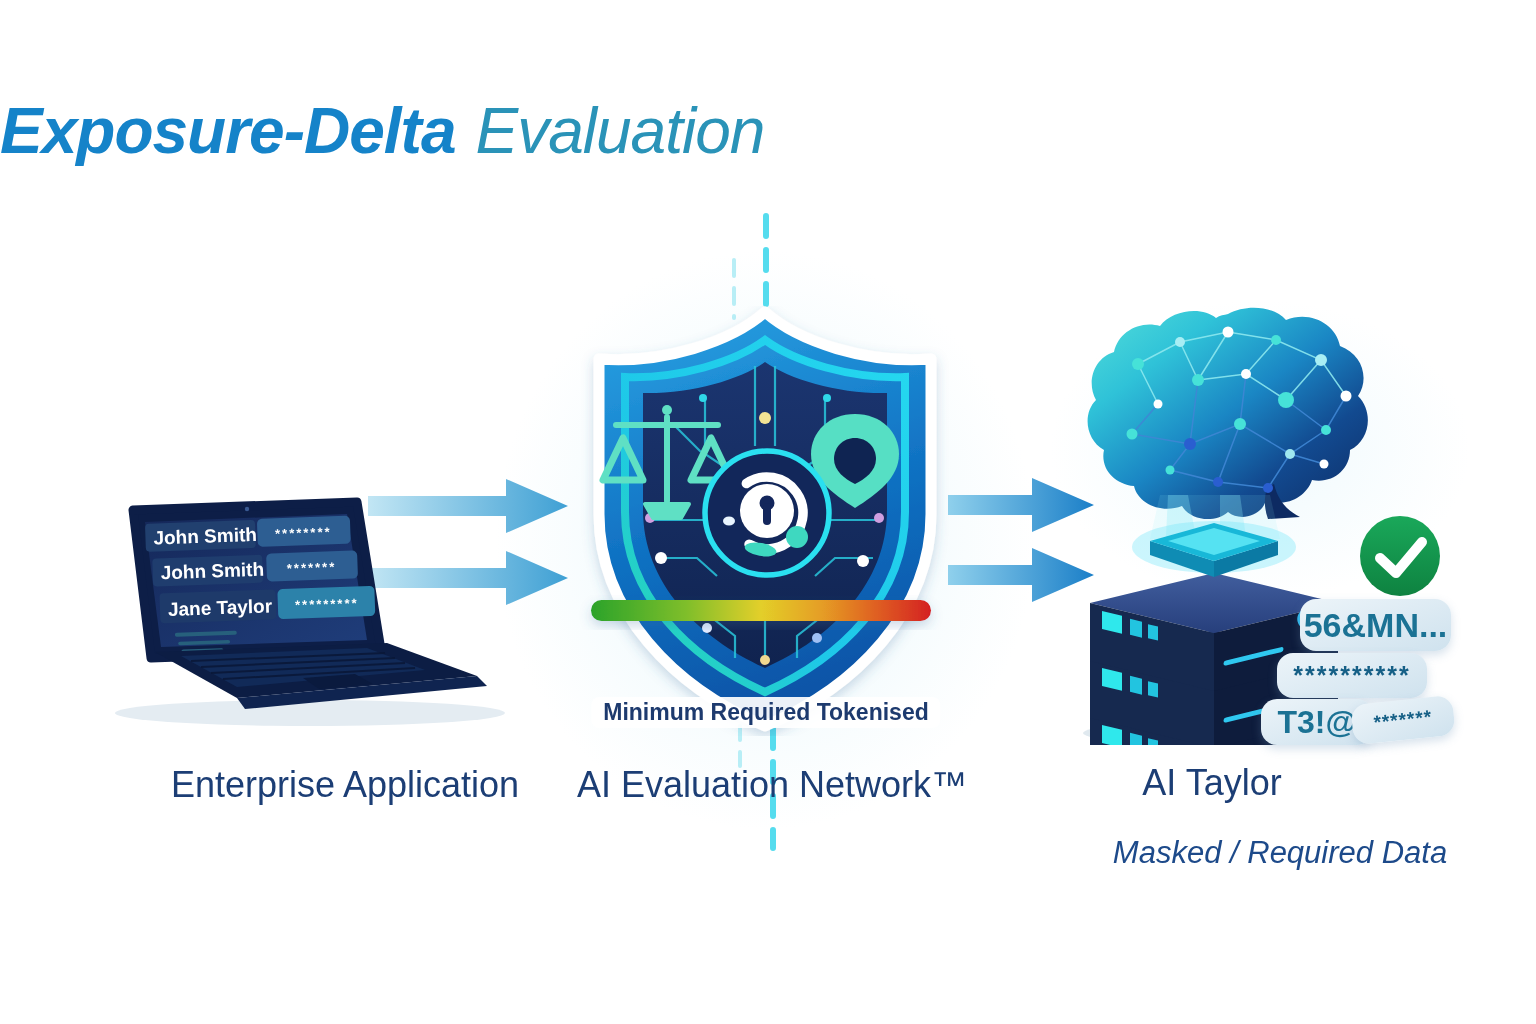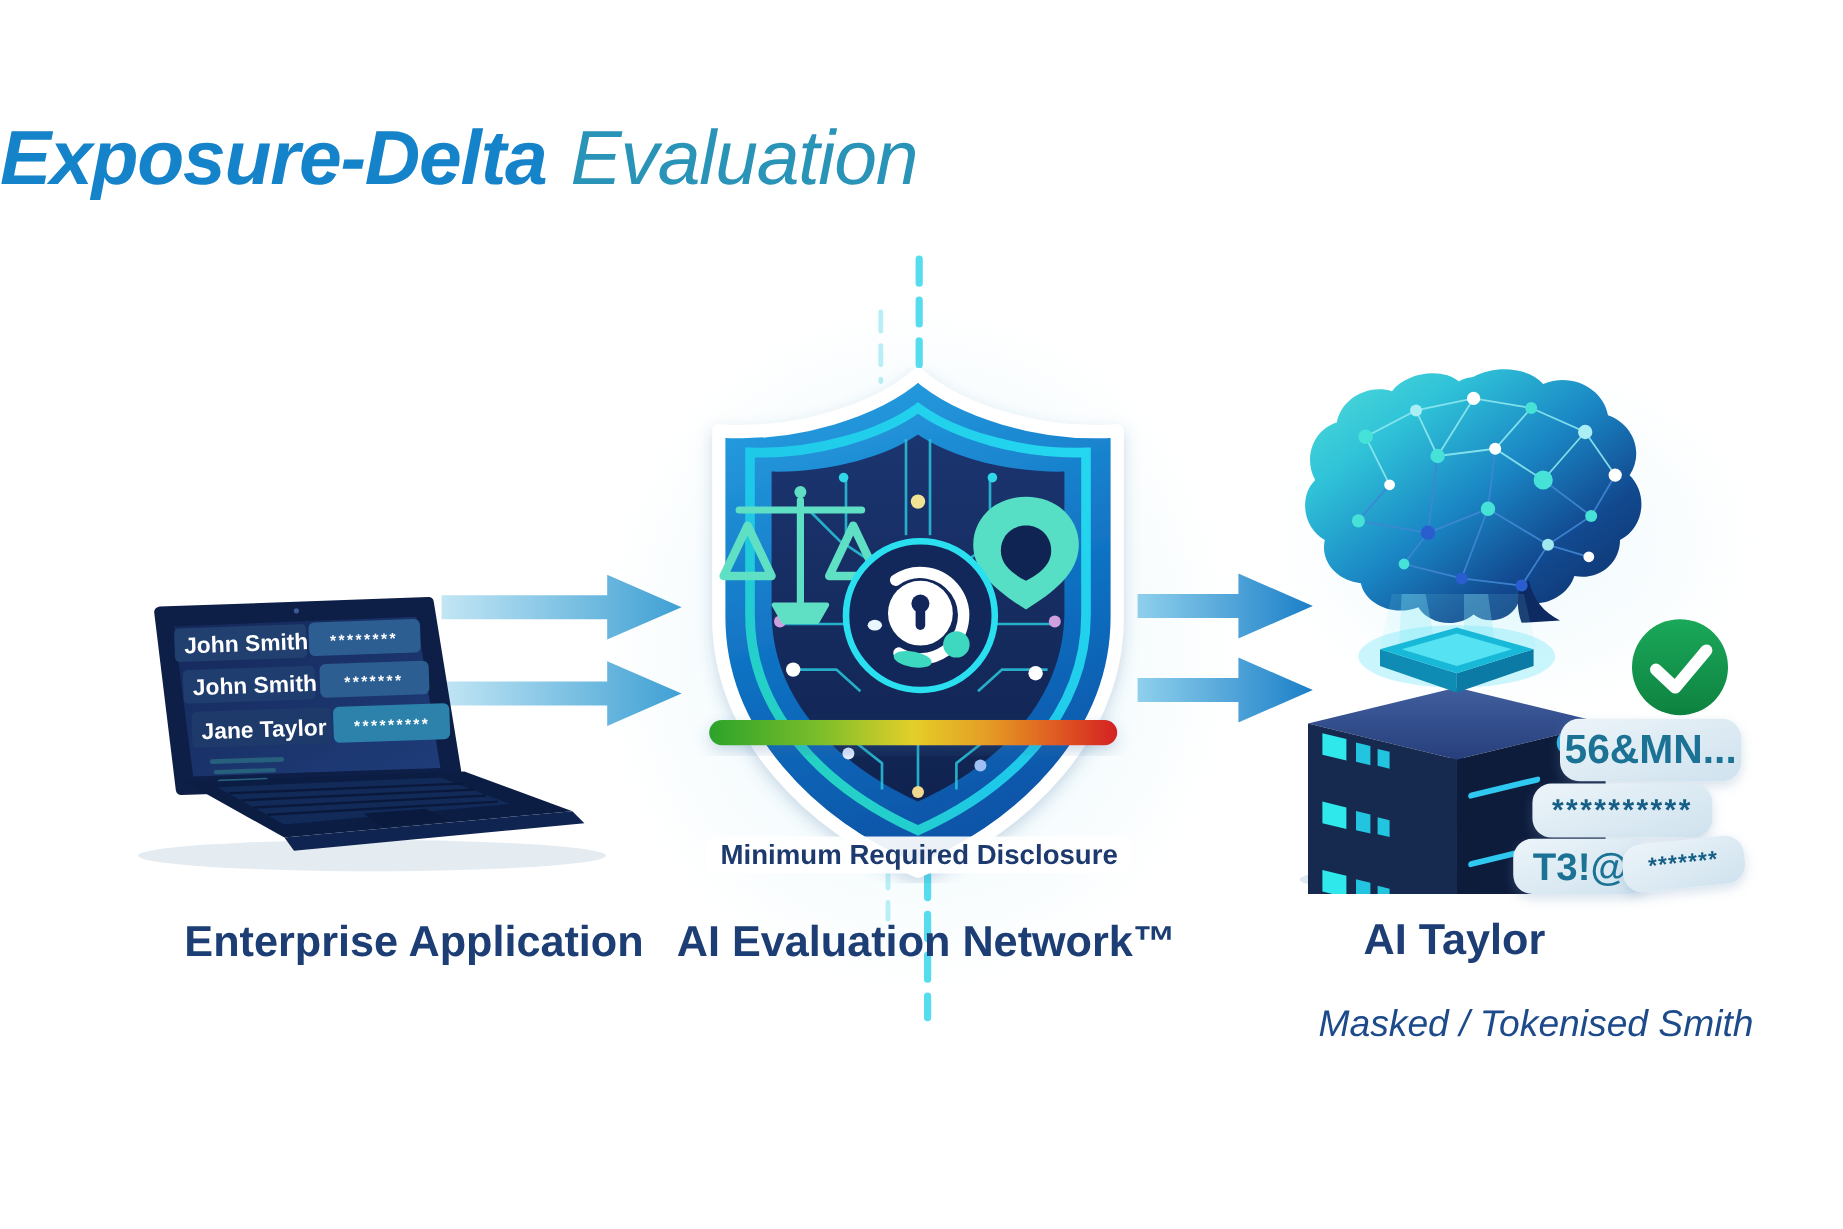--- a/index.html
+++ b/index.html
@@ -16,21 +16,21 @@
   }
   .glow2{
     left:1050px;top:300px;width:420px;height:300px;border-radius:50%;
     background:radial-gradient(closest-side,rgba(210,240,250,0.35),rgba(255,255,255,0));
   }
   
   .title{left:0;top:94px;width:1536px;text-align:left;font-size:64px;letter-spacing:-1px;white-space:nowrap;}
   .title .em{font-style:italic;font-weight:700;color:#1583c9;}
   .title .sec{font-style:italic;font-weight:400;color:#2a93b8;margin-left:20px;}
   
-  .lbl{transform:translateX(-50%);font-weight:700;font-size:36px;color:#1c3e75;white-space:nowrap;}
+  .lbl{transform:translateX(-50%);font-weight:400;font-size:36px;color:#1c3e75;white-space:nowrap;}
   .lbl-enterprise{left:345px;top:764px;}
   .lbl-network{left:772px;top:764px;}
   .lbl-aimodel{left:1212px;top:762px;}
   .lbl-masked{left:1280px;top:835px;transform:translateX(-50%);font-style:italic;font-weight:500;font-size:31px;color:#1d4a8a;white-space:nowrap;}
   .lbl-min{
     left:766px;top:697px;transform:translateX(-50%);font-weight:600;font-size:23px;color:#1d3a6e;
     background:rgba(255,255,255,0.92);padding:2px 12px;border-radius:8px;white-space:nowrap;
   }
   
   .bubble{
@@ -336,19 +336,19 @@
     <span>T3!@</span>
   </div>
   <div class="abs bubble bubble-4">
     <span>*******</span>
   </div>
 
   <div class="abs title">
     <span class="em">Exposure-Delta</span><span class="sec">Evaluation</span>
   </div>
 
-  <div class="abs lbl-min">Minimum Required Disclosure</div>
+  <div class="abs lbl-min">Minimum Required Tokenised</div>
   <div class="abs lbl lbl-enterprise">Enterprise Application</div>
   <div class="abs lbl lbl-network">AI Evaluation Network™</div>
   <div class="abs lbl lbl-aimodel">AI Taylor</div>
-  <div class="abs lbl-masked">Masked / Tokenised Smith</div>
+  <div class="abs lbl-masked">Masked / Required Data</div>
 
 </div>
 
 </body></html>

